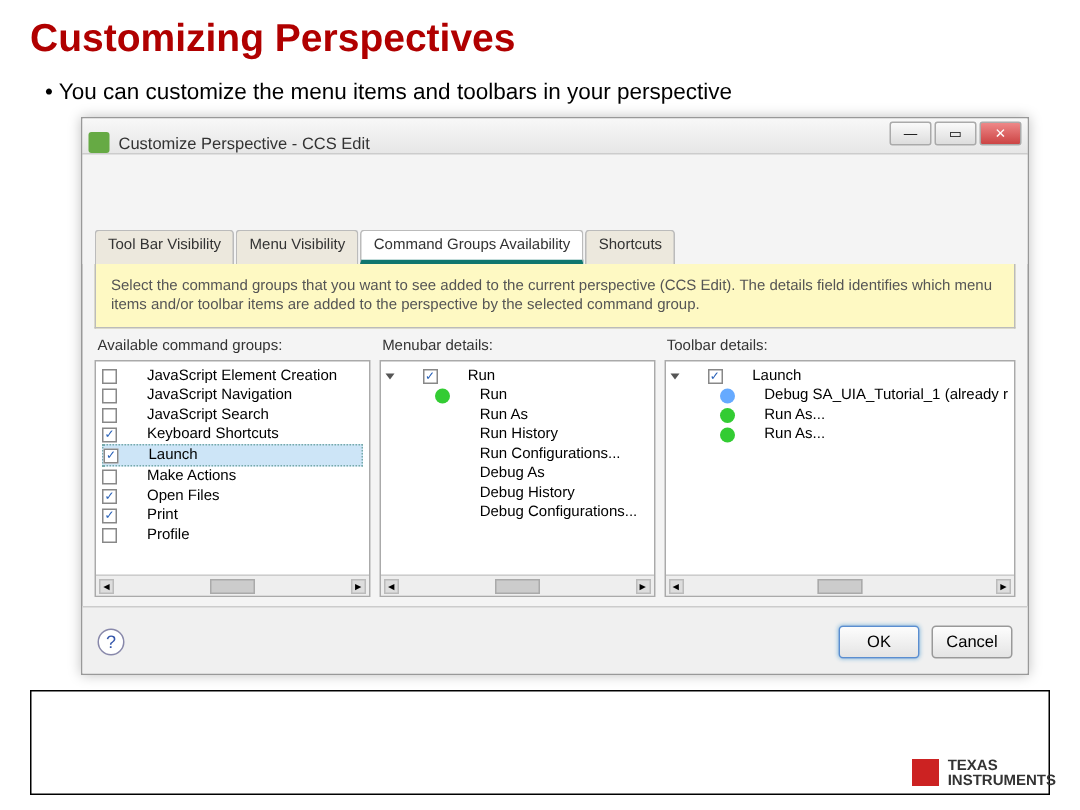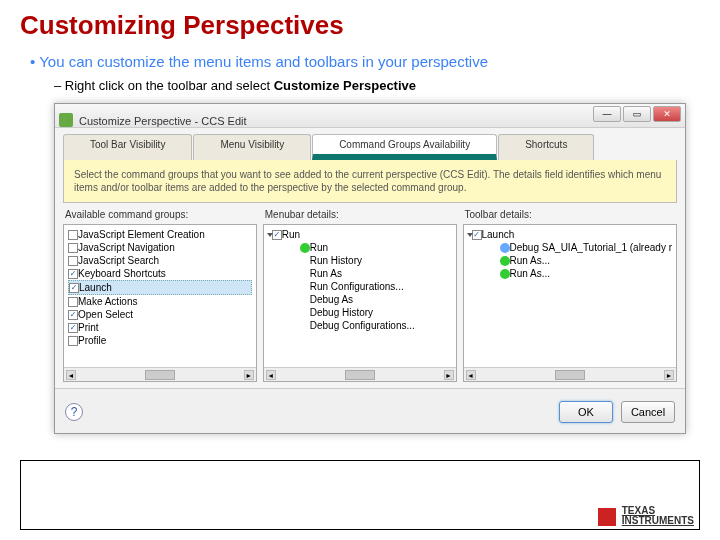--- a/index.html
+++ b/index.html
@@ -1,77 +1,74 @@
 <!DOCTYPE html>
 <html><head>
 <meta charset="utf-8">
 <style>
   * { box-sizing: border-box; margin: 0; padding: 0; font-family: Arial, sans-serif; }
   body { width: 720px; height: 540px; background: #fff; position: relative; }
   .slide { padding: 10px 20px; }
   .title { font-size: 26px; font-weight: bold; color: #b00000; margin-bottom: 12px; }
-  .bullet1 { font-size: 15px; color: #3b82f6; margin-left: 10px; margin-bottom: 8px; }
+  .bullet1 { font-size: 15px; color: #000000; margin-left: 10px; margin-bottom: 8px; }
   .bullet1::before { content: "• "; }
   .bullet2 { font-size: 13px; color: #000; margin-left: 34px; margin-bottom: 10px; }
   .bullet2::before { content: "– "; }
   .bold { font-weight: bold; }
 
   .dialog { width: 632px; margin-left: 34px; border: 1px solid #999; background: #f4f4f4; font-size: 10px; box-shadow: 0 0 8px rgba(0,0,0,0.25); }
   .titlebar { height: 24px; background: linear-gradient(#f8f8f8,#e6e6e6); border-bottom: 1px solid #ccc; display: flex; align-items: flex-end; padding: 0 4px; position: relative; }
   .titlebar .icon { width: 14px; height: 14px; background: #6a4; border-radius: 2px; margin-right: 6px; }
   .titlebar .txt { font-size: 11px; color: #333; }
   .winbtns { position: absolute; right: 4px; top: 2px; display: flex; gap: 2px; }
   .winbtn { width: 28px; height: 16px; border: 1px solid #aaa; background: linear-gradient(#fafafa,#ddd); border-radius: 2px; font-size: 9px; text-align: center; line-height: 14px; }
   .winbtn.close { background: linear-gradient(#e88,#c44); color: #fff; }
 
   .tabrow { display: flex; padding: 6px 8px 0 8px; gap: 1px; background: #f4f4f4; }
-  .tab { padding: 4px 26px; background: #ece8dd; border: 1px solid #bbb; border-bottom: none; font-size: 10px; color: #333; border-radius: 3px 3px 0 0; }
-  .tab.active { background: #fff; border-bottom: 6px solid #0f766e; position: relative; z-index: 2; }
+  .tab { padding: 4px 8px; background: #ece8dd; border: 1px solid #bbb; border-bottom: none; font-size: 10px; color: #333; border-radius: 3px 3px 0 0; margin-top: 44px; }
+  .tab.active { background: #fff; border-bottom: 3px solid #0f766e; position: relative; z-index: 2; }
   .tabdesc { background: #fef9c3; margin: 0 8px; border: 1px solid #bbb; border-top: none; padding: 8px 10px; font-size: 10px; color: #555; line-height: 1.3; }
 
   .cols { display: flex; margin: 4px 8px 0 8px; gap: 6px; }
   .col { flex: 1; }
   .colh { font-size: 10px; padding: 2px 2px 4px 2px; color: #333; }
   .listbox { height: 158px; border: 1px solid #aaa; background: #fff; overflow: hidden; font-size: 10px; position: relative; }
   .listpad { padding: 3px 4px; }
-  .li { display: flex; align-items: center; gap: 0; padding: 1px 0; white-space: nowrap; }
+  .li { display: flex; align-items: center; gap: 20px; padding: 1px 0; white-space: nowrap; }
   .li.sel { background: #cde5f7; border: 1px dotted #7aa; }
   .cb { width: 10px; height: 10px; border: 1px solid #888; background: #fff; display: inline-flex; align-items: center; justify-content: center; font-size: 8px; color: #2a62b8; }
   .cb.ck::after { content: "✓"; }
   .tri { width: 0; height: 0; border-left: 4px solid #555; border-top: 3px solid transparent; border-bottom: 3px solid transparent; }
   .tri.open { transform: rotate(90deg); }
   .ticon { width: 10px; height: 10px; border-radius: 50%; display: inline-block; }
   .ticon.g { background: #3c3; }
   .ticon.b { background: #6af; }
   .indent { padding-left: 32px; }
   .scroll { position: absolute; bottom: 0; left: 0; right: 0; height: 14px; background: #eee; border-top: 1px solid #ccc; display:flex; align-items:center; justify-content:space-between; padding:0 2px; }
   .scrar { width:10px;height:10px; background:#ddd; border:1px solid #bbb; font-size:7px; text-align:center; line-height:9px; }
   .thumb { flex:0 0 30px; height:10px; background:#ccc; border:1px solid #aaa; margin:0 auto; }
 
   .btnrow { display: flex; justify-content: space-between; align-items: center; padding: 12px 10px 10px 10px; border-top: 1px solid #ccc; margin-top: 6px; background: #f0f0f0; }
   .help { width: 18px; height: 18px; border: 1px solid #88a; border-radius: 50%; color: #35a; text-align: center; line-height: 16px; font-size: 12px; background:#fff; }
   .btns { display: flex; gap: 8px; }
   .btn { width: 54px; height: 22px; border: 1px solid #999; background: linear-gradient(#fdfdfd,#e4e4e4); border-radius: 3px; font-size: 11px; text-align: center; line-height: 20px; }
   .btn.primary { border-color: #5a8ed0; box-shadow: 0 0 3px #8bd; }
 
-  .footer { position: absolute; bottom: 14px; right: 26px; display: flex; align-items: flex-end; gap: 6px; font-size: 10px; color: #333; text-decoration: underline; }
+  .footer { position: absolute; bottom: 14px; right: 16px; display: flex; align-items: flex-start; gap: 6px; font-size: 10px; color: #333; }
   .ti-mark { display:flex; flex-direction:column; line-height:1; font-weight:bold; }
   .chip { width: 18px; height: 18px; background: #c22; position: relative; }
   .chip::before, .chip::after { content: ""; position: absolute; background: #c22; width: 4px; height: 4px; }
   .framebox { position:absolute; left:20px; right:20px; bottom:10px; top:460px; border:1px solid #000; }
 </style>
 </head>
 <body>
 
 <div class="slide">
   <div class="title">Customizing Perspectives</div>
   <div class="bullet1">You can customize the menu items and toolbars in your perspective</div>
-  <div class="bullet2">
-    <span>Right click on the toolbar and select </span><span class="bold">Customize Perspective</span>
-  </div>
 
   <div class="dialog">
     <div class="titlebar">
       <span class="icon"></span>
       <span class="txt">Customize Perspective - CCS Edit</span>
       <div class="winbtns">
         <div class="winbtn">—</div>
         <div class="winbtn">▭</div>
         <div class="winbtn close">✕</div>
       </div>
@@ -109,21 +106,21 @@
               <div class="li sel">
                 <span class="cb ck"></span>
                 <span>Launch</span>
               </div>
               <div class="li">
                 <span class="cb"></span>
                 <span>Make Actions</span>
               </div>
               <div class="li">
                 <span class="cb ck"></span>
-                <span>Open Select</span>
+                <span>Open Files</span>
               </div>
               <div class="li">
                 <span class="cb ck"></span>
                 <span>Print</span>
               </div>
               <div class="li">
                 <span class="cb"></span>
                 <span>Profile</span>
               </div>
             </div>
@@ -142,25 +139,25 @@
                 <span class="tri open"></span>
                 <span class="cb ck"></span>
                 <span>Run</span>
               </div>
               <div class="li indent">
                 <span class="ticon g"></span>
                 <span>Run</span>
               </div>
               <div class="li indent">
                 <span class="ticon "></span>
+                <span>Run As</span>
+              </div>
+              <div class="li indent">
+                <span class="ticon "></span>
                 <span>Run History</span>
-              </div>
-              <div class="li indent">
-                <span class="ticon "></span>
-                <span>Run As</span>
               </div>
               <div class="li indent">
                 <span class="ticon "></span>
                 <span>Run Configurations...</span>
               </div>
               <div class="li indent">
                 <span class="ticon "></span>
                 <span>Debug As</span>
               </div>
               <div class="li indent">

